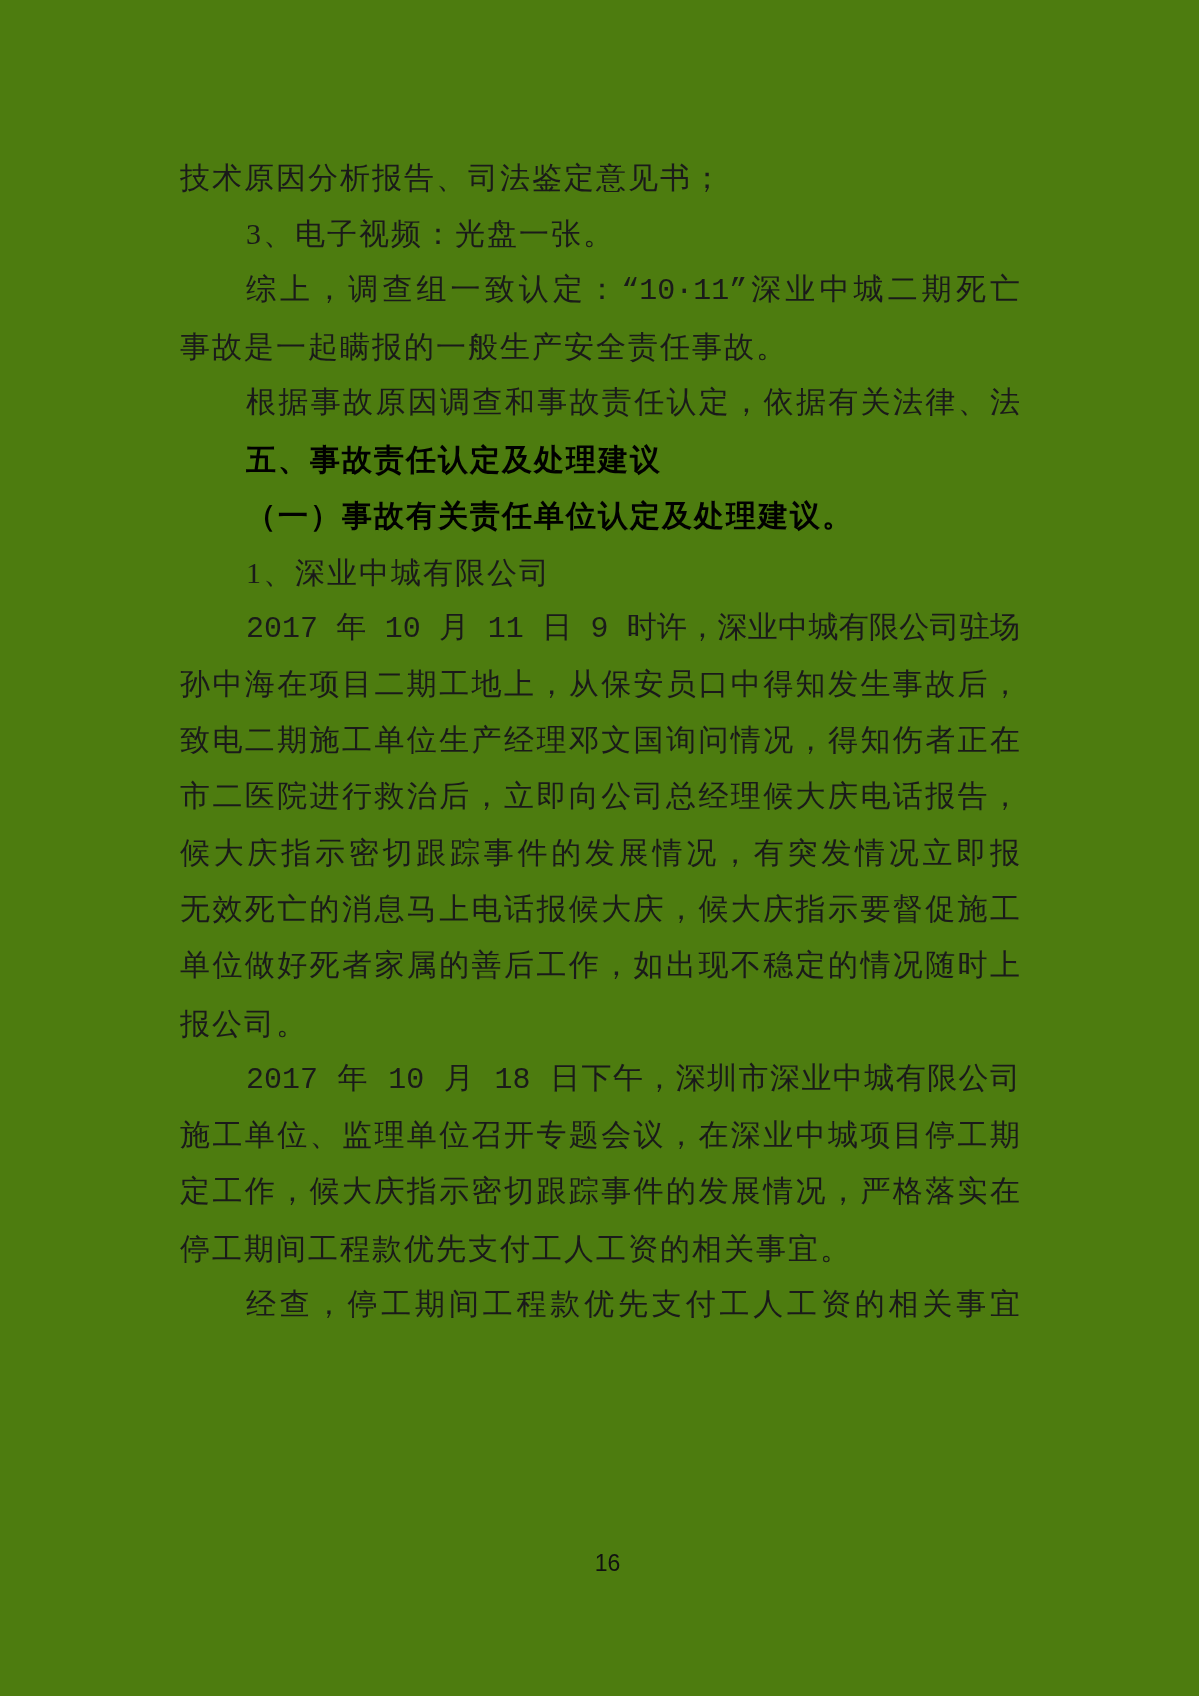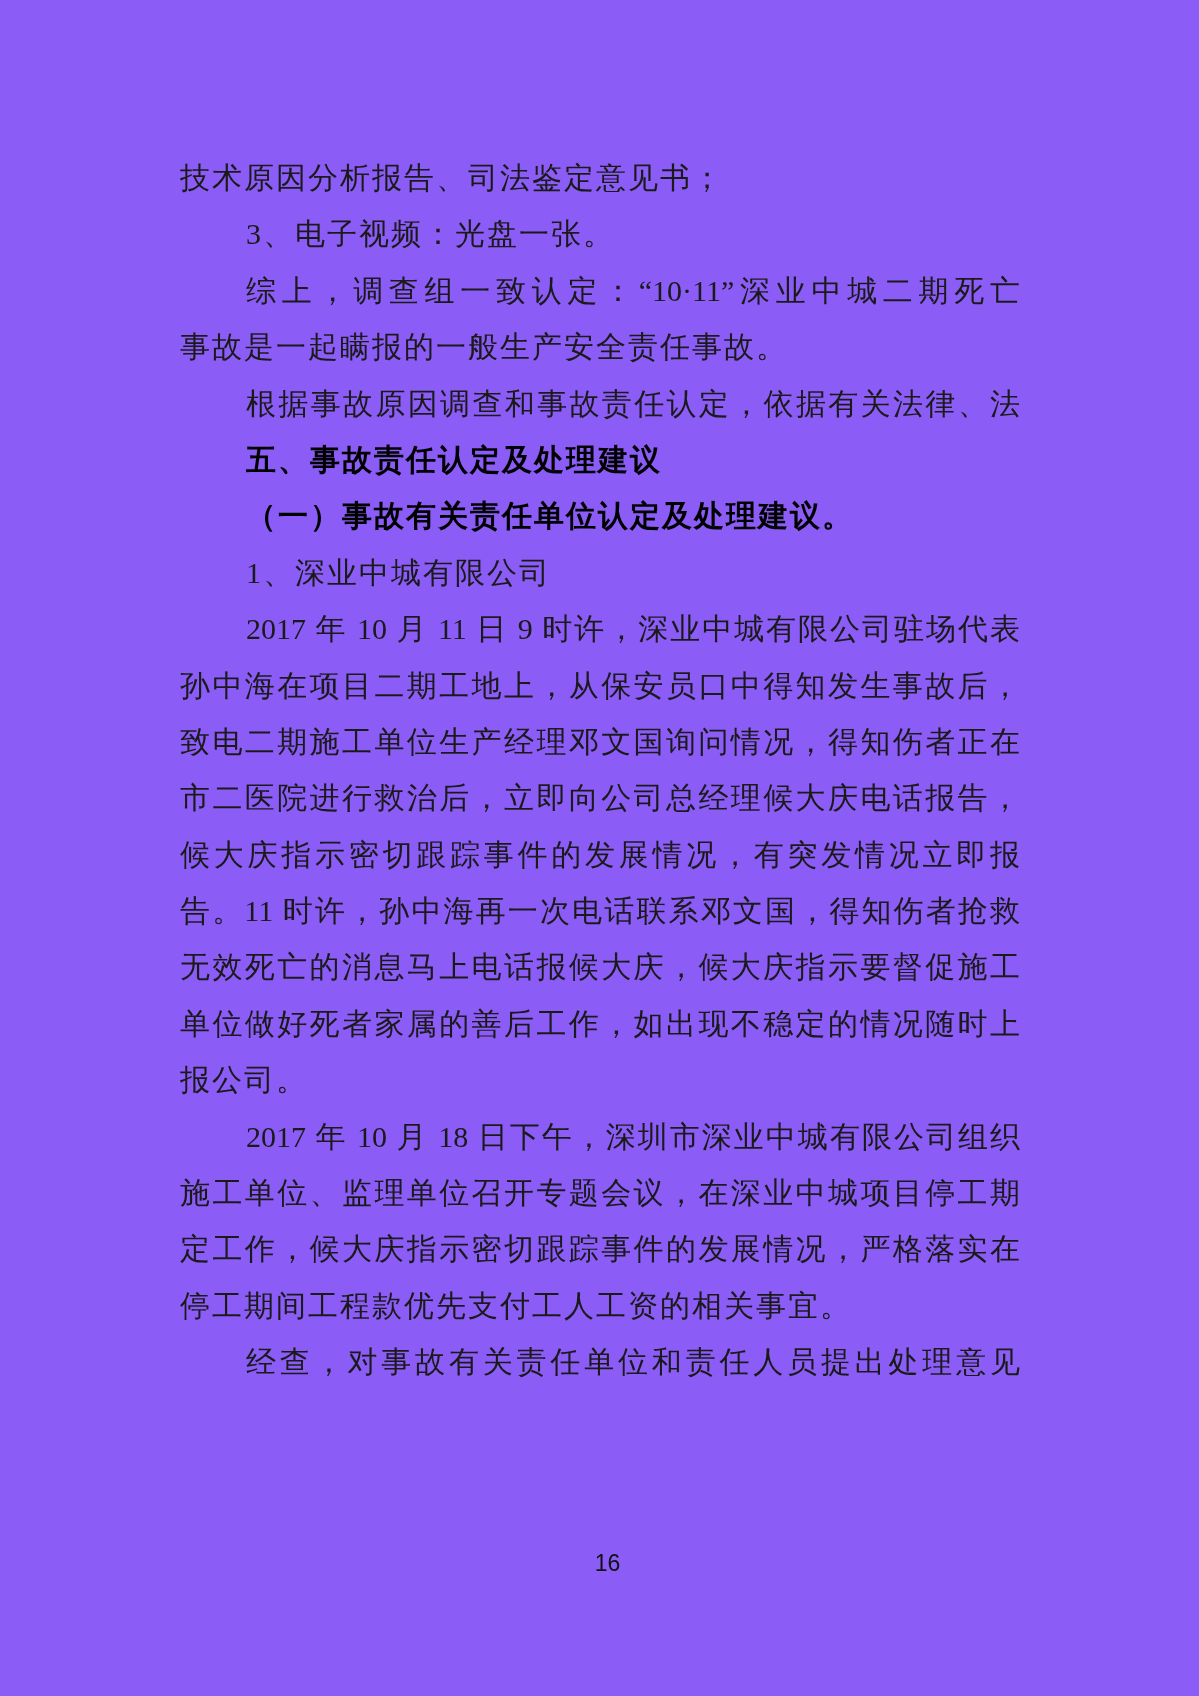--- a/index.html
+++ b/index.html
@@ -4,21 +4,21 @@
 <style>
   html, body {
     margin: 0;
     padding: 0;
     background: #ffffff;
   }
   .page {
     position: relative;
     width: 1199px;
     height: 1696px;
-    background: #8b5cf6;
+    background: #4d7c0f;
     color: #000000;
     font-family: "Liberation Serif", "DejaVu Serif", serif;
     overflow: hidden;
   }
   .textblock {
     position: absolute;
     left: 180px;
     top: 150px;
     width: 840px;
   }
@@ -31,20 +31,21 @@
     white-space: nowrap;
     text-align: left;
     color: #1a1a1a;
   }
   .line.fill {
     white-space: normal;
     letter-spacing: 0;
     text-align: justify;
     text-align-last: justify;
     word-break: break-all;
+    font-family: Liberation Mono, monospace;
   }
   .line.indent {
     text-indent: 66px;
   }
   .line.hei {
     font-family: "Liberation Sans", "DejaVu Sans", sans-serif;
     font-weight: bold;
     color: #000000;
   }
   .footer {
@@ -70,24 +71,23 @@
       <div class="line">事故是一起瞒报的一般生产安全责任事故。</div>
       <div class="line indent fill">根据事故原因调查和事故责任认定，依据有关法律、法</div>
       <div class="line indent hei">五、事故责任认定及处理建议</div>
       <div class="line indent hei">（一）事故有关责任单位认定及处理建议。</div>
       <div class="line indent">1、深业中城有限公司</div>
       <div class="line indent fill">2017 年 10 月 11 日 9 时许，深业中城有限公司驻场代表</div>
       <div class="line fill">孙中海在项目二期工地上，从保安员口中得知发生事故后，</div>
       <div class="line fill">致电二期施工单位生产经理邓文国询问情况，得知伤者正在</div>
       <div class="line fill">市二医院进行救治后，立即向公司总经理候大庆电话报告，</div>
       <div class="line fill">候大庆指示密切跟踪事件的发展情况，有突发情况立即报</div>
-      <div class="line fill">告。11 时许，孙中海再一次电话联系邓文国，得知伤者抢救</div>
       <div class="line fill">无效死亡的消息马上电话报候大庆，候大庆指示要督促施工</div>
       <div class="line fill">单位做好死者家属的善后工作，如出现不稳定的情况随时上</div>
       <div class="line">报公司。</div>
       <div class="line indent fill">2017 年 10 月 18 日下午，深圳市深业中城有限公司组织</div>
       <div class="line fill">施工单位、监理单位召开专题会议，在深业中城项目停工期</div>
       <div class="line fill">定工作，候大庆指示密切跟踪事件的发展情况，严格落实在</div>
       <div class="line">停工期间工程款优先支付工人工资的相关事宜。</div>
-      <div class="line indent fill">经查，对事故有关责任单位和责任人员提出处理意见</div>
+      <div class="line indent fill">经查，停工期间工程款优先支付工人工资的相关事宜</div>
     </div>
   <div class="footer">16</div>
 </div>
 
 </body></html>

